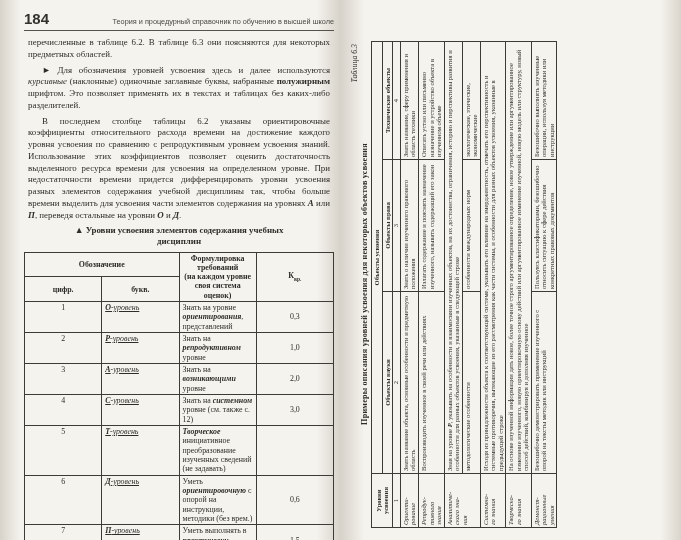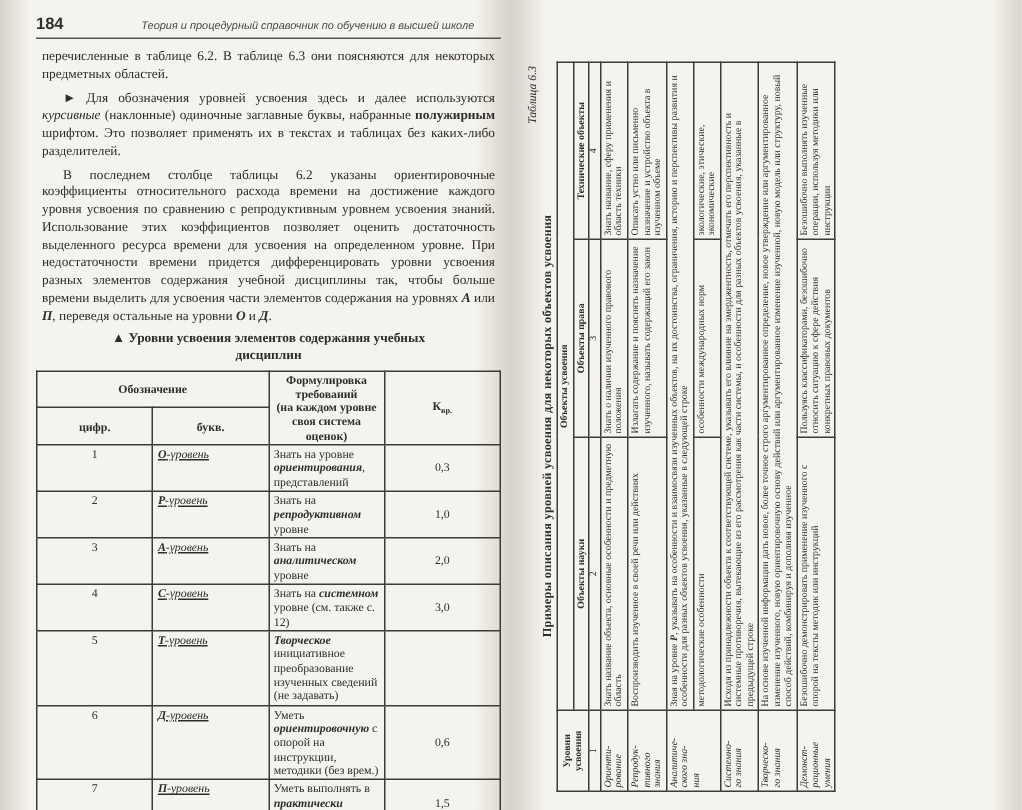--- a/index.html
+++ b/index.html
@@ -17,23 +17,23 @@
   .page.left{left:24px;width:310px;}
   .page.right{left:346px;width:316px;}
 
   .running-head{
     font-family:"Liberation Sans",sans-serif;
     font-size:7.3px;color:#4a4843;
     display:flex;align-items:baseline;
     border-bottom:1px solid #55524c;
     padding-bottom:3px;margin-bottom:6px;
   }
-  .running-head .pn{font-weight:bold;font-size:11px;color:#33312c;}
+  .running-head .pn{font-weight:bold;font-size:15px;color:#33312c;}
   .page.left .running-head .pn{margin-right:34px;}
-  .page.left .running-head .rt{flex:1;text-align:center;font-style:italic;}
+  .page.left .running-head .rt{flex:1;text-align:right;}
   .page.right .running-head .rt{flex:1;text-align:left;padding-left:4px;}
   .page.right .running-head .pn{margin-left:20px;margin-right:6px;}
 
   
   .body-text{font-size:8.9px;line-height:1.32;text-align:justify;}
   .body-text p{margin:4px;text-indent:14px;}
   .body-text p.noindent{text-indent:0;}
   .tbl-caption{font-style:italic;font-size:8.2px;text-align:right;margin:7px 6px 3px 0;}
   .tbl-title{font-weight:bold;font-size:8.9px;text-align:center;line-height:1.25;margin:0 30px 4px 30px;}
 
@@ -115,21 +115,21 @@
   </tr>
           <tr>
     <td class="cnum">2</td>
     <td class="lett"><b><i>Р</i></b>-уровень</td>
     <td class="req">Знать на <b><i>репродуктивном</i></b> уровне</td>
     <td class="k">1,0</td>
   </tr>
           <tr>
     <td class="cnum">3</td>
     <td class="lett"><b><i>А</i></b>-уровень</td>
-    <td class="req">Знать на <b><i>аналитическом</i></b> уровне</td>
+    <td class="req">Знать на <b><i>возникающими</i></b> уровне</td>
     <td class="k">2,0</td>
   </tr>
           <tr>
     <td class="cnum">4</td>
     <td class="lett"><b><i>С</i></b>-уровень</td>
     <td class="req">Знать на <b><i>системном</i></b> уровне (см. также с. 12)</td>
     <td class="k">3,0</td>
   </tr>
           <tr>
     <td class="cnum">5</td>

